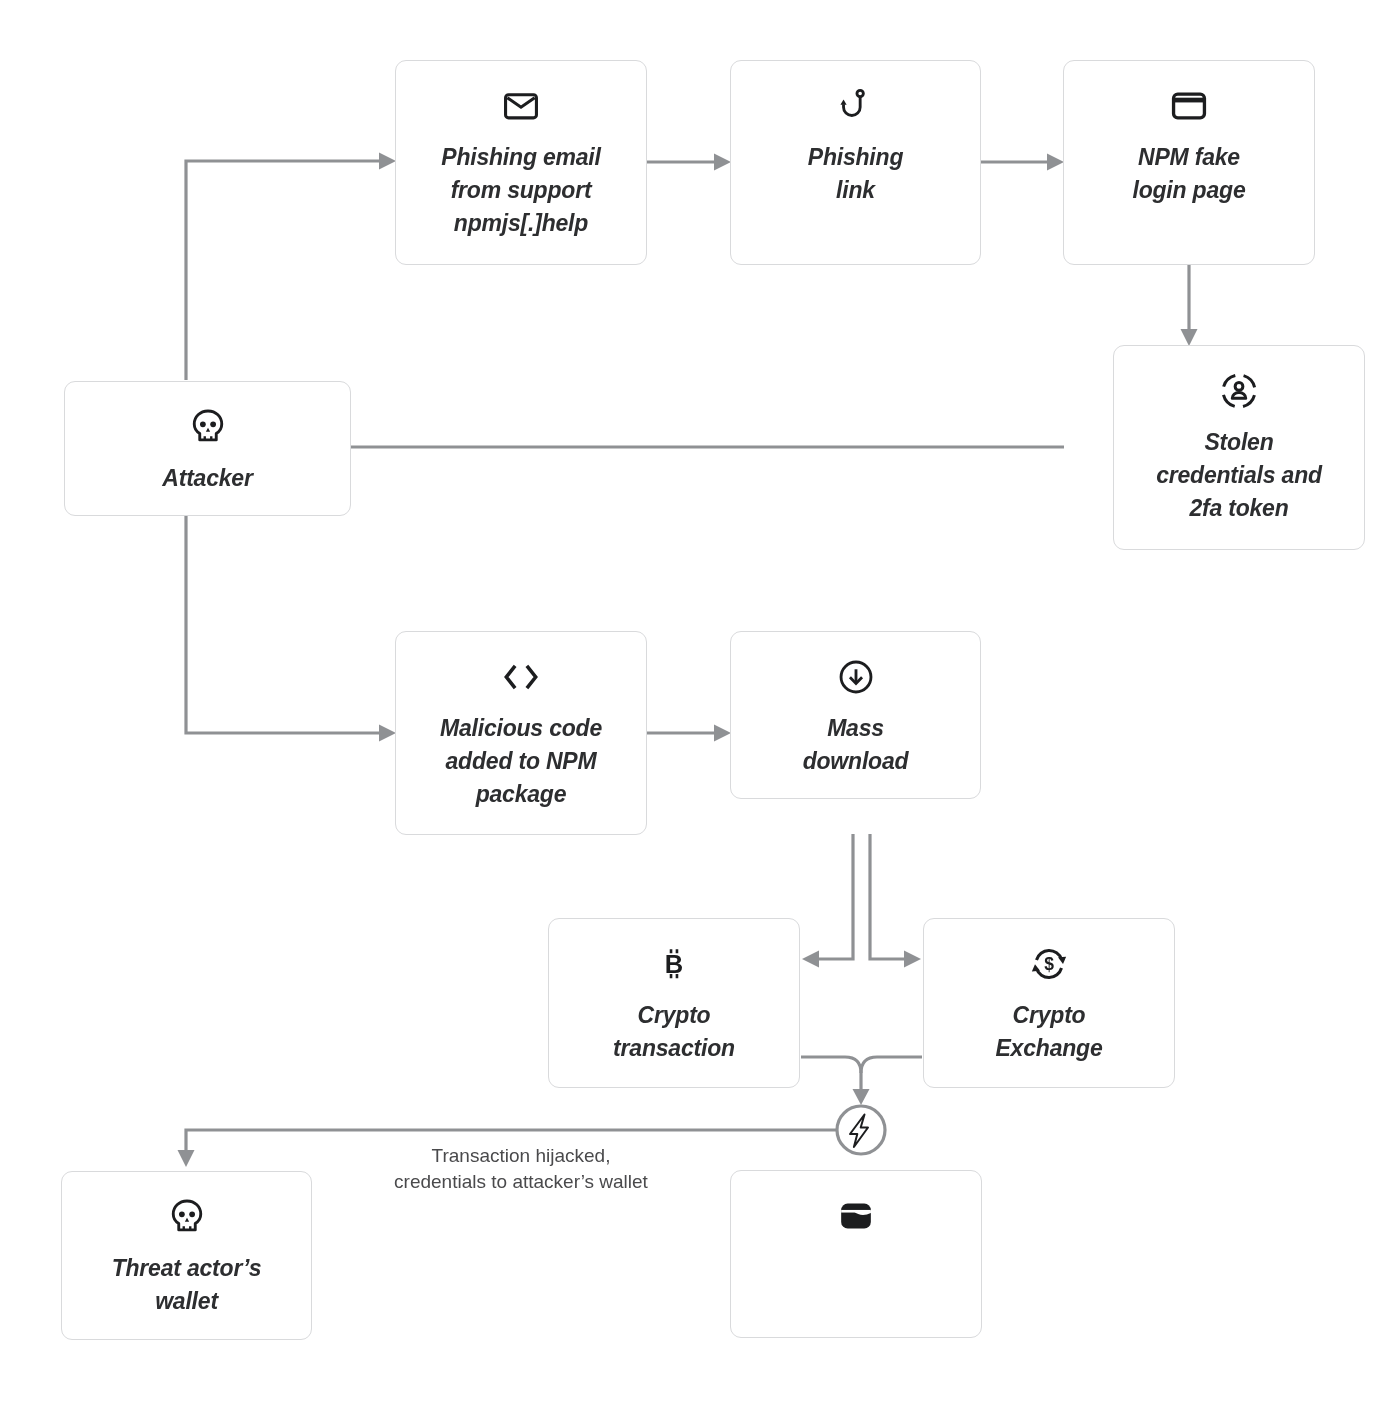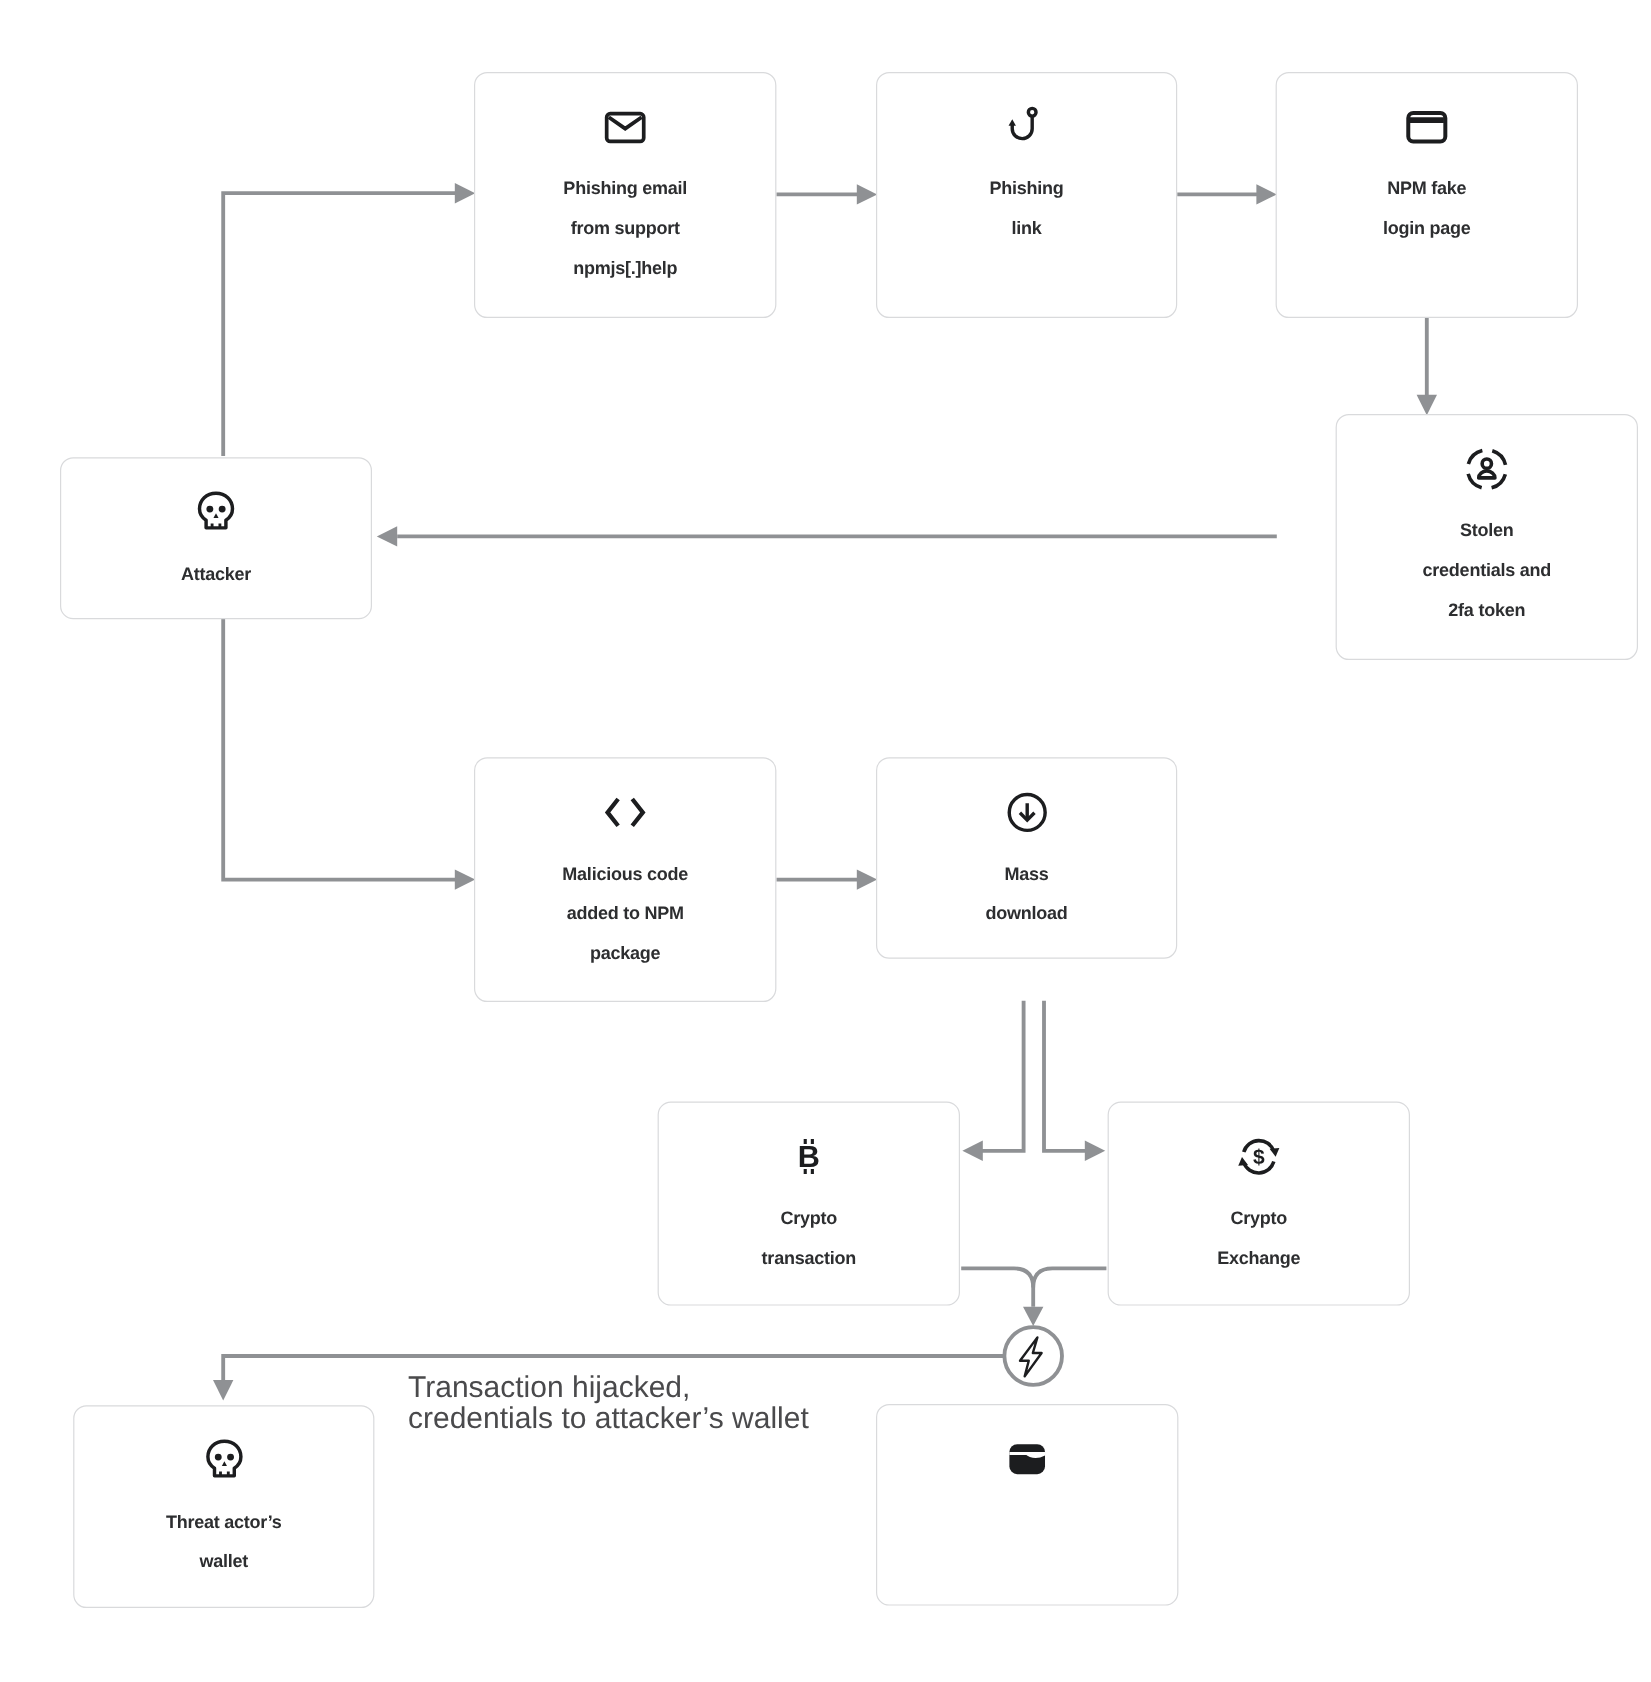--- a/index.html
+++ b/index.html
@@ -19,31 +19,32 @@
     border-radius:11px;
     display:flex;flex-direction:column;align-items:center;justify-content:flex-start;
     padding:25px 12px 10px 12px;
     gap:15px;
     text-align:center;
   }
   .icon{display:flex;align-items:center;justify-content:center;height:40px;}
   .icon svg{display:block;}
   .label{
     font-weight:bold;
-    font-size:15px;
+    font-size:23px;
     line-height:33px;
     color:#2d2e30;
     letter-spacing:-0.2px;
     white-space:pre-line;
+    font-style:italic;
   }
   .annotation{
     position:absolute;z-index:2;
     left:340px;top:1143px;width:362px;
-    text-align:left;
-    font-size:25px;line-height:26px;
+    text-align:center;
+    font-size:19px;line-height:26px;
     color:#4a4a4c;
   }
 </style>
 </head>
 <body>
 
 <div class="canvas">
 
   <svg class="edges" width="1376" height="1402" viewBox="0 0 1376 1402">
     <g stroke="#8f9194" stroke-width="3.2" fill="none">
@@ -120,21 +121,21 @@
         <circle cx="16" cy="16" r="12.8" stroke-dasharray="13.4 6.7" transform="rotate(15 16 16)"></circle>
         <circle cx="16" cy="12.3" r="3.1"></circle>
         <path d="M10.6 21.8 A5.4 4.6 0 0 1 21.4 21.8 Z" stroke-linejoin="round"></path>
       </svg>
     </span>
     <div class="label">Stolen
 credentials and
 2fa token</div>
   </div>
 
-  <div class="node" style="left:50px;top:381px;width:260px;height:135px">
+  <div class="node" style="left:64px;top:381px;width:287px;height:135px">
     <span class="icon">
       <svg width="40" height="40" viewBox="0 0 32 32" fill="none" stroke="#1c1d1f" stroke-width="2.3">
         <path d="M16 3.2 C9.6 3.2 5 7.9 5 13.6 C5 17 6.8 19.6 9.4 21.2 L9.4 26.3 L22.6 26.3 L22.6 21.2 C25.2 19.6 27 17 27 13.6 C27 7.9 22.4 3.2 16 3.2 Z" stroke-linejoin="round"></path>
         <circle cx="11.9" cy="13.8" r="2.3" fill="#1c1d1f" stroke="none"></circle>
         <circle cx="20.1" cy="13.8" r="2.3" fill="#1c1d1f" stroke="none"></circle>
         <path d="M16 16.6 L14.3 19.7 L17.7 19.7 Z" fill="#1c1d1f" stroke="none"></path>
         <path d="M13.4 26.3 L13.4 23.4 M18.6 26.3 L18.6 23.4" stroke-width="1.9"></path>
       </svg>
     </span>
     <div class="label">Attacker</div>

